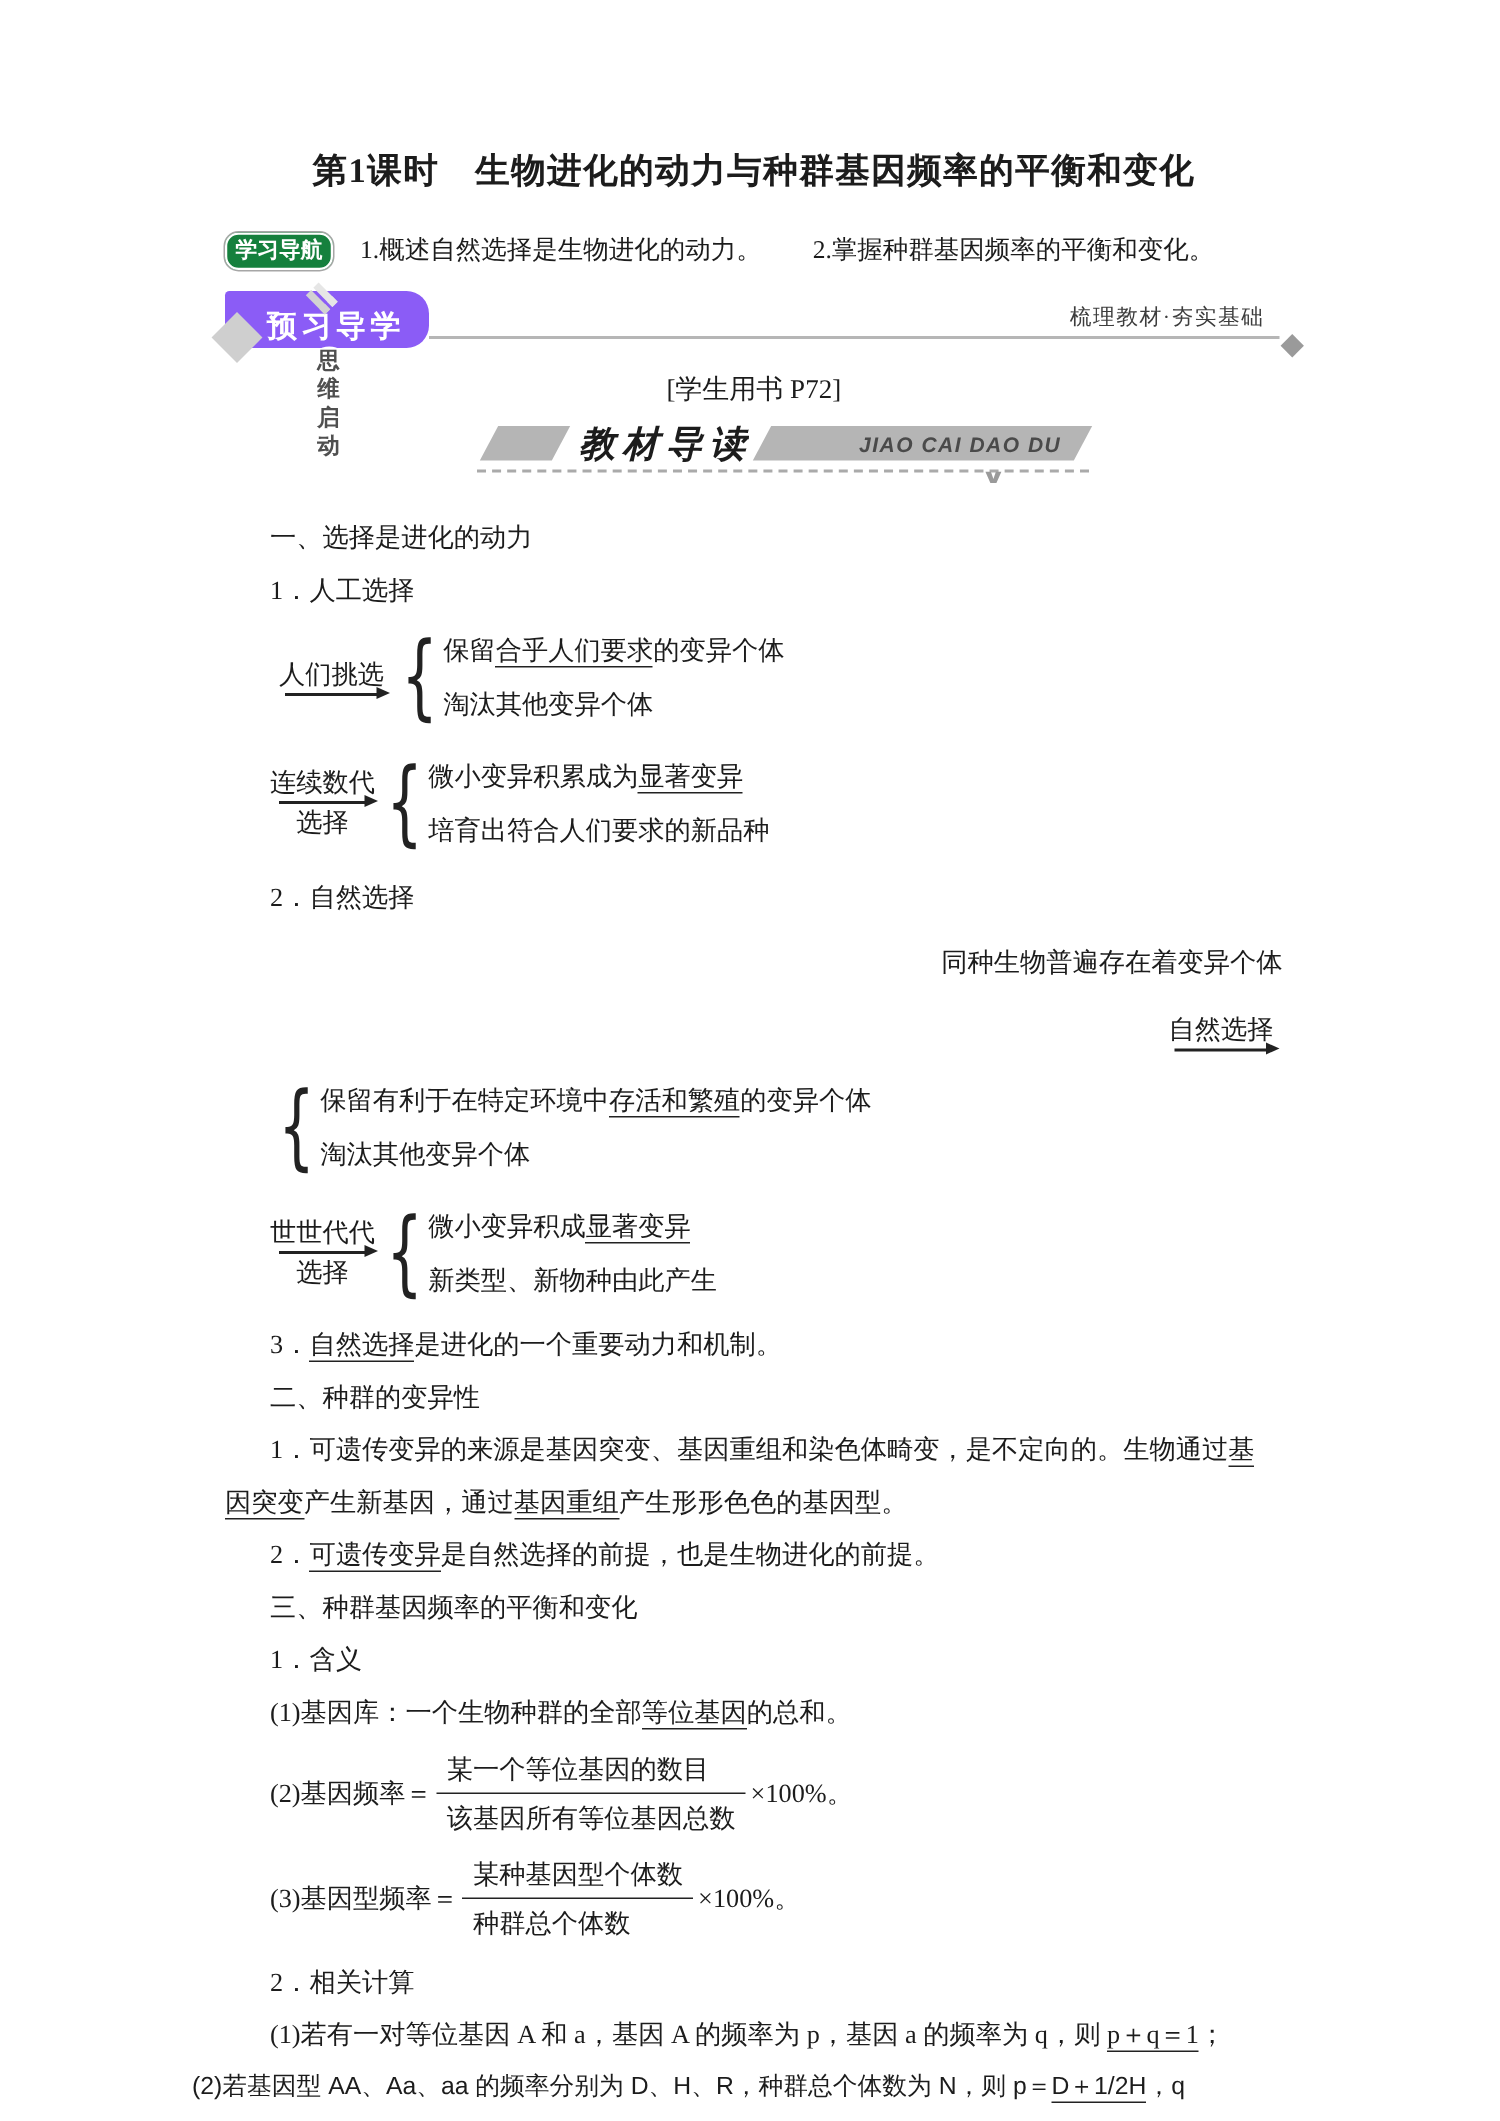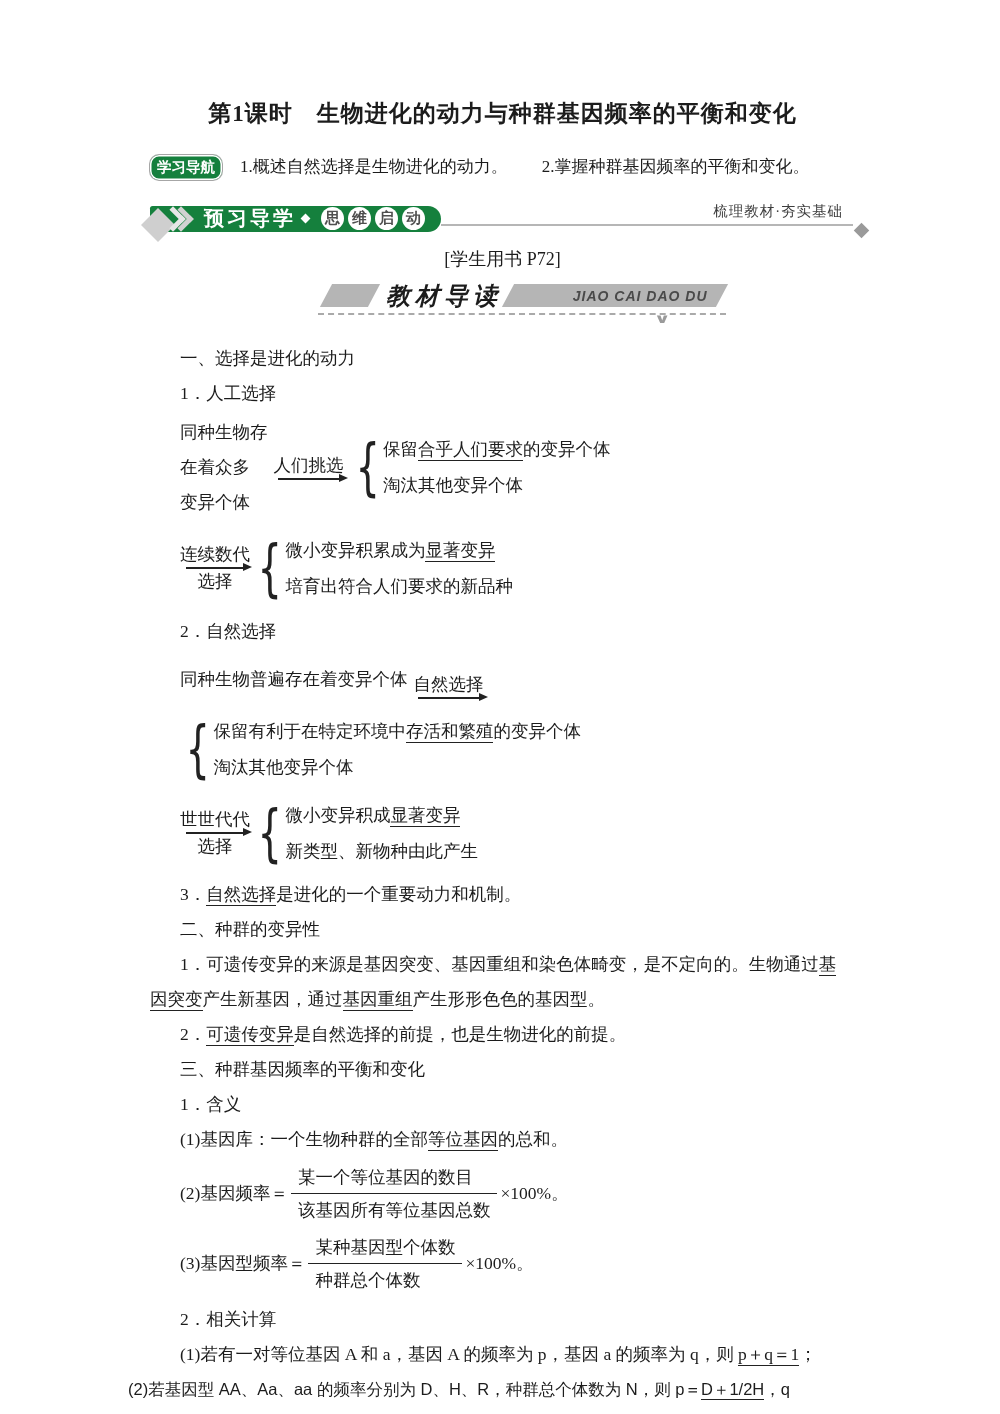--- a/index.html
+++ b/index.html
@@ -26,22 +26,22 @@
     font-size:14.5px;line-height:1;padding:5px 7px;border-radius:9px;
     box-shadow:inset 0 0 0 1.5px #fff, 0 0 0 1px #a6a6a6;
     margin-right:18px;white-space:nowrap;
   }
   .objectives{font-size:17px;line-height:24px;}
   .obj-gap{display:inline-block;width:34px;}
   
   .banner-row{display:flex;align-items:flex-end;margin-top:18px;height:34px;}
   .banner-bar{
     position:relative;display:flex;align-items:center;
-    height:26px;background:#15803d;border-radius:3px 15px 15px 3px;
-    padding:0 16px 0 14px;z-index:1;
+    height:38px;background:#8b5cf6;border-radius:3px 15px 15px 3px;
+    padding:0 16px 0 14px;z-index:1;flex-direction:column;
   }
   .banner-bar::before{
     content:"";position:absolute;left:-4px;bottom:-5px;
     width:24px;height:24px;background:#cfcfcf;transform:rotate(45deg);z-index:-1;
   }
   .chev{display:inline-block;width:13px;height:13px;border-top:5px solid #e6e6e6;border-right:5px solid #e6e6e6;transform:rotate(45deg);}
   .chev2{margin-left:-10px;border-color:#d2d2d2;}
   .banner-title{
     color:#fff;font-weight:bold;font-size:20px;letter-spacing:3px;
     margin-left:14px;white-space:nowrap;
@@ -101,21 +101,21 @@
     border-left:9px solid #222;border-top:4.5px solid transparent;border-bottom:4.5px solid transparent;
   }
   .gen{display:inline-flex;flex-direction:column;align-items:center;margin-right:2px;}
   .gen .shaft{width:58px;margin:1px 0 0 0;}
   .gen .glbl{line-height:24px;white-space:nowrap;}
   .brace{
     font-family:"DejaVu Sans",sans-serif;font-size:62px;font-weight:400;color:#222;
     transform:scaleX(.62);line-height:1;margin:0 -4px 0 -2px;
   }
   .branches{display:flex;flex-direction:column;line-height:36px;}
-  .flowline{display:flex;align-items:center;}
+  .flowline{display:flex;align-items:flex-end;flex-direction:column;}
   .flowline .lead{line-height:35px;}
   .flowline .arrowbox{margin-bottom:4px;}
   
   .fracline{display:flex;align-items:center;line-height:normal;}
   .frac{display:inline-flex;flex-direction:column;text-align:left;margin:0 3px;}
   .frac .num{border-bottom:1.7px solid #222;padding:1px 7px 4px;}
   .frac .den{padding:4px 7px 0;}
   .sans{font-family:"Liberation Sans","DejaVu Sans",sans-serif;font-size:16.5px;}
   .sans .u{border-bottom-color:#222;}
 </style>
@@ -157,25 +157,20 @@
     <span class="rib-strip">
         <span class="rib-pinyin">JIAO CAI DAO DU</span>
       </span>
     <span class="rib-chev">∨</span>
   </div>
 
   <p class="line ind" style="margin-top:26px;">一、选择是进化的动力</p>
   <p class="line ind">1．人工选择</p>
 
   <div class="flow ind" style="margin-top:4px;">
-    <div class="stack">
-      <span>同种生物存</span>
-      <span>在着众多</span>
-      <span>变异个体</span>
-    </div>
     <span class="arrowbox">
       <span class="arrow-lbl">人们挑选</span>
       <span class="shaft"></span>
     </span>
     <span class="brace">{</span>
     <div class="branches">
       <span><span>保留</span><span class="u">合乎人们要求</span><span>的变异个体</span></span>
       <span>淘汰其他变异个体</span>
     </div>
   </div>

